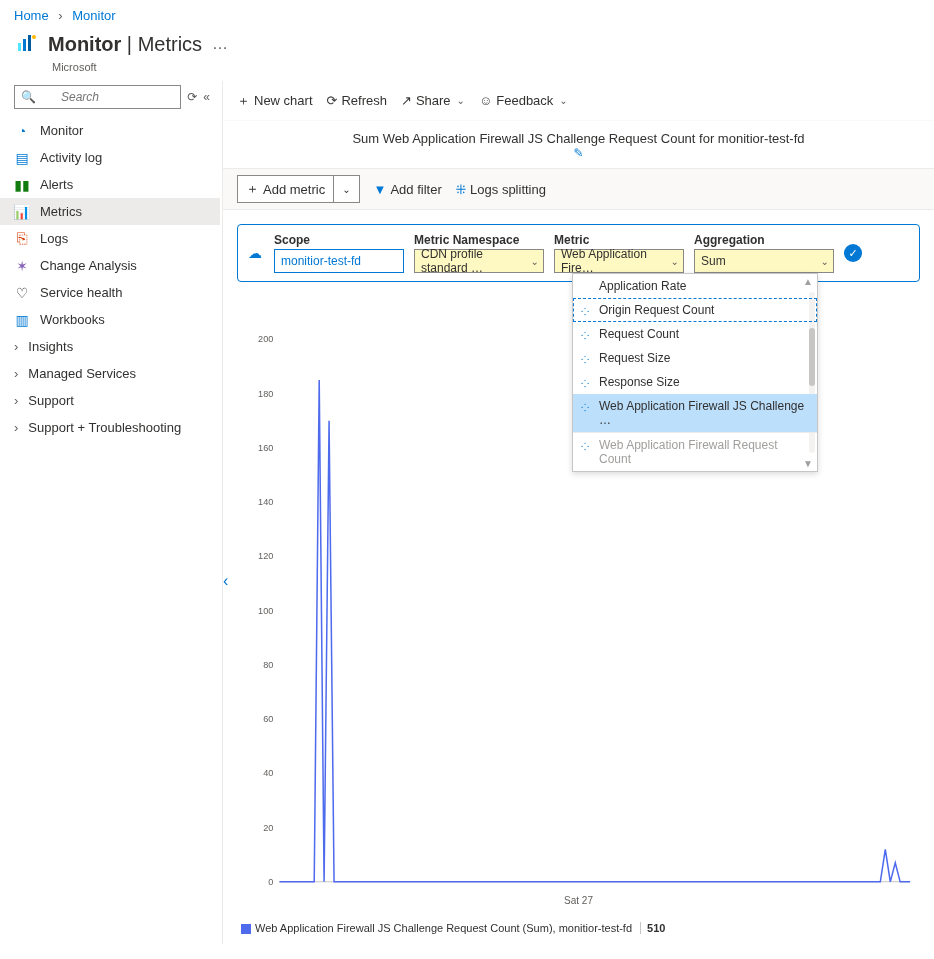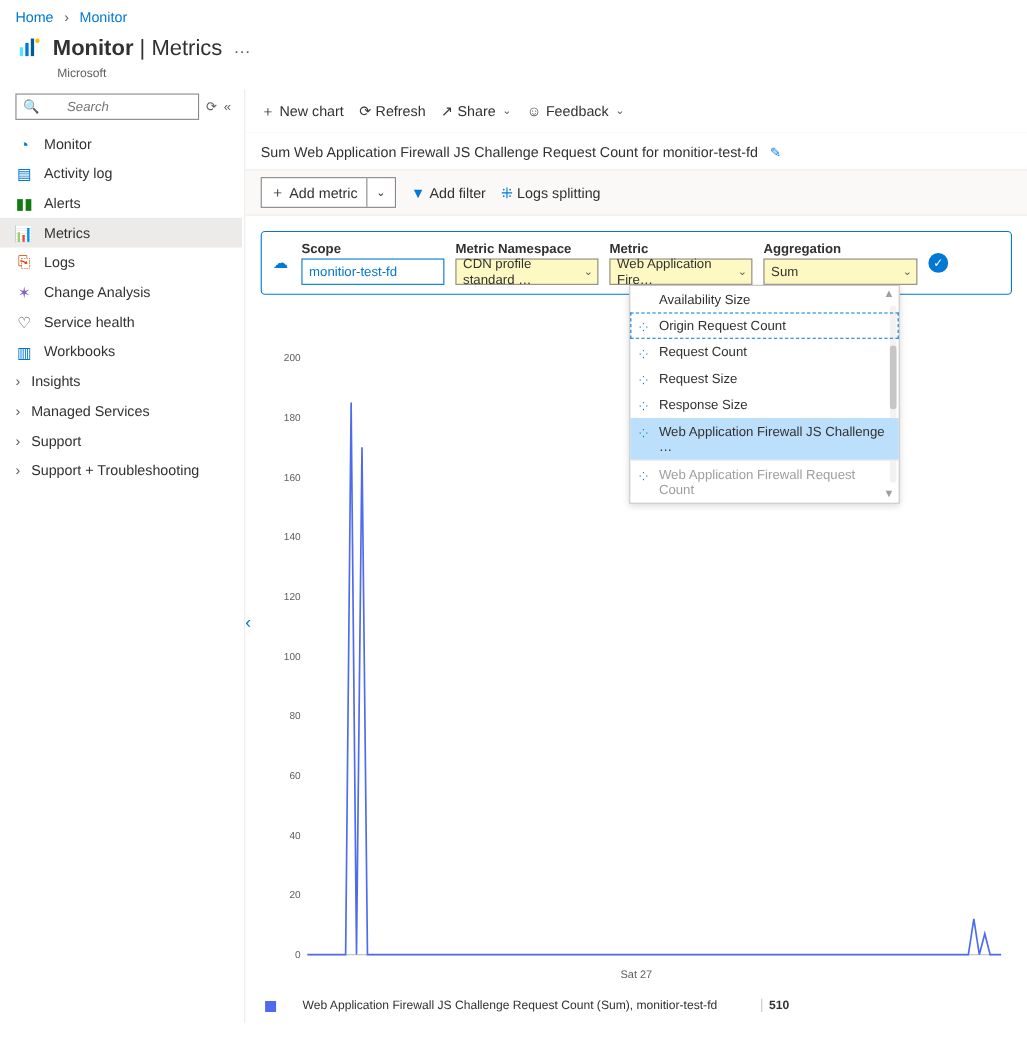--- a/index.html
+++ b/index.html
@@ -30,21 +30,21 @@
   .nav li.active { background: #edebe9; }
   .nav .nicon { width: 16px; height:16px; margin-right: 10px; display:inline-flex; align-items:center; justify-content:center; font-size:14px; }
   .nav .chev { color:#605e5c; margin-right:10px; }
 
   .main { flex: 1; border-left: 1px solid #edebe9; padding-bottom: 10px; min-width:0; }
   .toolbar { display: flex; align-items: center; height: 40px; padding: 0 14px; gap: 14px; font-size: 13px; color:#323130; border-bottom:1px solid #faf9f8;}
   .tbtn { display: inline-flex; align-items: center; gap: 4px; cursor: pointer; }
   .tbtn .ic { color:#3b3a39; }
   .chev-down { font-size:10px; color:#605e5c; margin-left:2px; }
 
-  .chart-title-row { display:flex; align-items:center; padding: 10px 14px 8px 14px; gap:11px;}
+  .chart-title-row { display:flex; align-items:center; padding: 10px 14px 8px 14px; gap:0;flex-direction:column;}
   .chart-title { font-size: 13px; color:#323130; }
   .edit-pen { color:#0078d4; font-size:12px; cursor:pointer; }
 
   .metricbar { display:flex; align-items:center; padding: 6px 14px; border-top:1px solid #edebe9; border-bottom:1px solid #edebe9; gap:14px; background:#faf9f8;}
   .addmetric { display:inline-flex; align-items:center; border:1px solid #8a8886; background:#fff; height:28px; }
   .addmetric .half { padding:0 8px; display:inline-flex; align-items:center; gap:4px; height:100%; cursor:pointer;}
   .addmetric .sep { width:1px; height:100%; background:#8a8886; }
   .linkish { display:inline-flex; align-items:center; gap:4px; cursor:pointer; color:#323130; }
   .blue { color:#0078d4; }
 
@@ -66,23 +66,23 @@
   .dd-cut { color:#a19f9d; border-top:1px solid #edebe9; }
   .dd-tri { position:absolute; right:4px; font-size:10px; color:#a19f9d;}
   .dd-scrollbar { position:absolute; right:2px; top:54px; width:6px; height:58px; background:#c8c6c4; border-radius:3px;}
   .dd-trough { position:absolute; right:2px; top:18px; width:6px; bottom:18px; background:#f3f2f1; border-radius:3px;}
 
   .chart-area { position:relative; margin:20px 14px 0 14px; height:620px; }
   .chart-svg { width:100%; height:590px; }
   .xlabel { text-align:center; font-size:10px; color:#605e5c; }
   .chart-expand { position:absolute; left:-14px; top:270px; color:#0078d4; font-size:16px; cursor:pointer; }
 
-  .legend { display:flex; align-items:flex-end; gap:24px; padding: 0 18px; font-size:11px; color:#323130;}
+  .legend { display:flex; align-items:flex-end; gap:4px; padding: 0 18px; font-size:11px; color:#323130;}
   .legend .sw { width:10px; height:10px; background:#4f6bed; }
-  .legend .val { border-left:1px solid #c8c6c4; padding-left:6px; margin-left:16px; font-weight:600;}
+  .legend .val { border-left:1px solid #c8c6c4; padding-left:6px; margin-left:4px; font-weight:600;}
 
 </style>
 </head>
 <body>
 
 <div class="breadcrumb">
   <a href="#">Home</a>
   <span class="sep">›</span>
   <a href="#">Monitor</a>
 </div>
@@ -239,21 +239,21 @@
             <span>Sum</span>
             <span class="caret">⌄</span>
           </span>
       </div>
       <span class="checkmark">✓</span>
 
       <div class="dropdown">
         <span class="dd-tri" style="top:2px">▲</span>
         <div class="dd-trough"></div>
         <div class="dd-scrollbar"></div>
-        <div class="dd-item"><span>Availability Size</span></div>
+        <div class="dd-item"><span>Application Rate</span></div>
         <div class="dd-item dashed"><span class="dots">⁘</span><span>Origin Request Count</span></div>
         <div class="dd-item"><span class="dots">⁘</span><span>Request Count</span></div>
         <div class="dd-item"><span class="dots">⁘</span><span>Request Size</span></div>
         <div class="dd-item"><span class="dots">⁘</span><span>Response Size</span></div>
         <div class="dd-item sel"><span class="dots">⁘</span><span>Web Application Firewall JS Challenge …</span></div>
         <div class="dd-item dd-cut"><span class="dots">⁘</span><span>Web Application Firewall Request Count</span></div>
         <span class="dd-tri" style="bottom:2px">▼</span>
       </div>
     </div>
 

